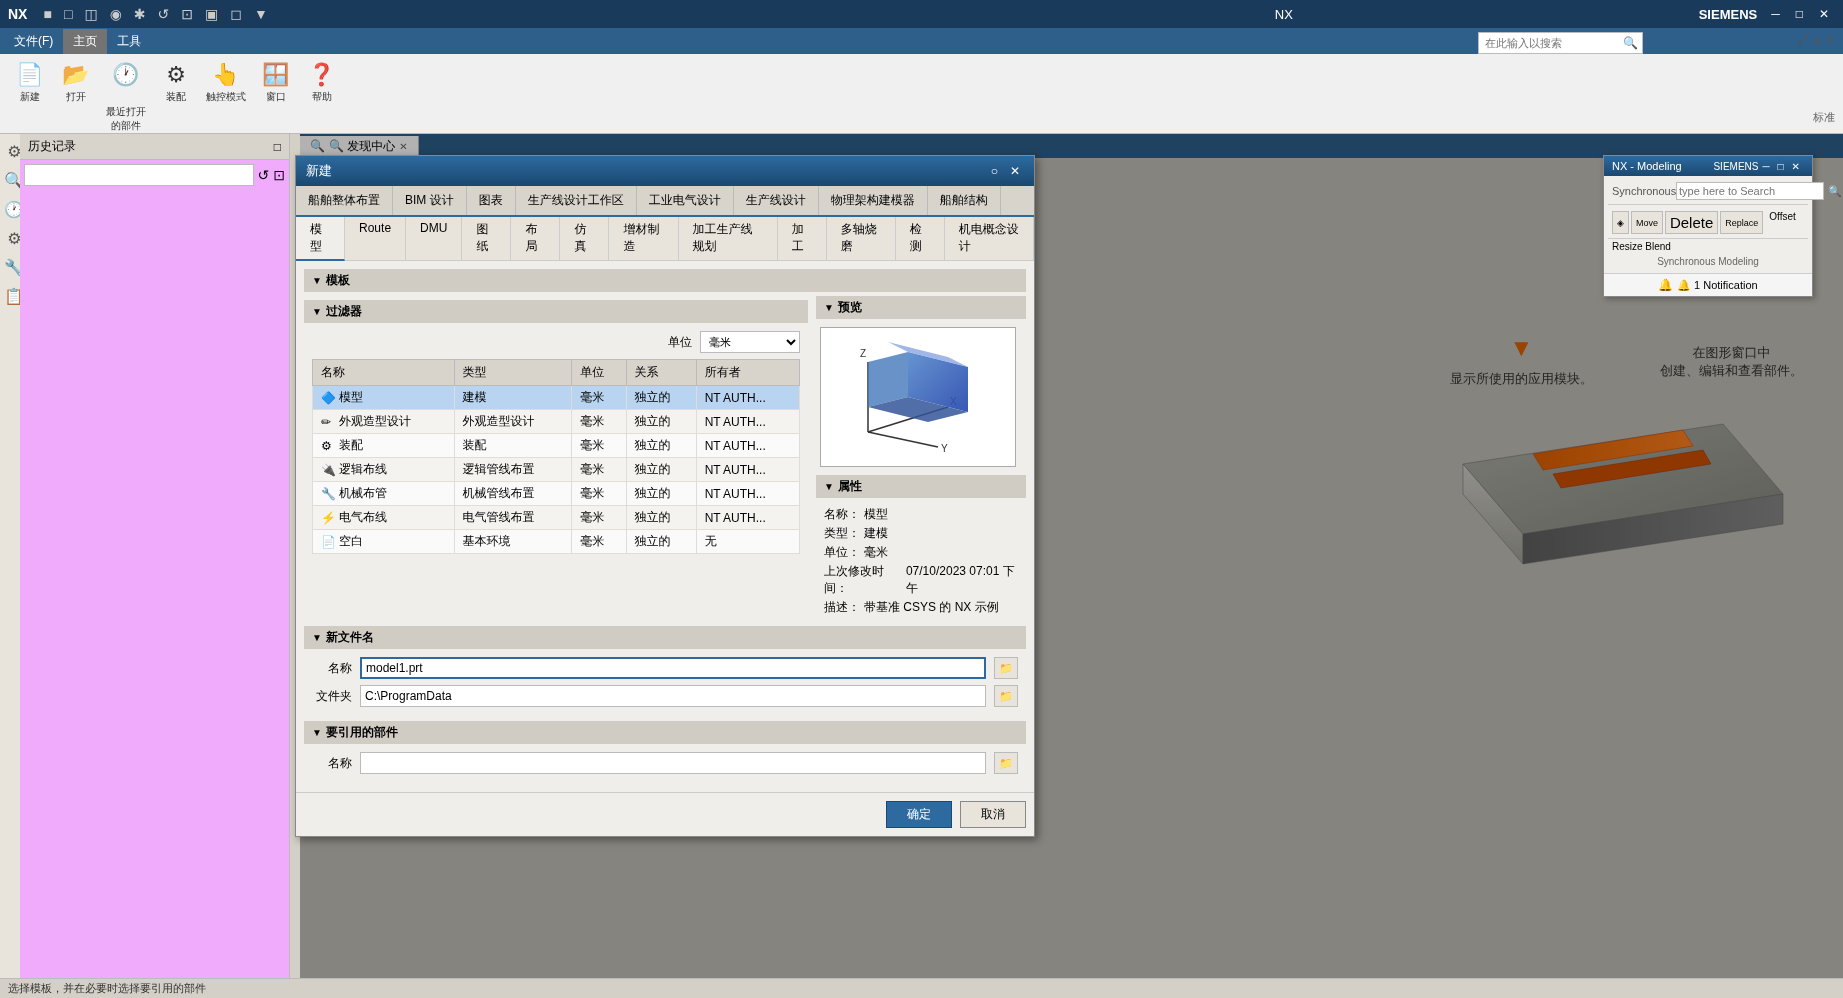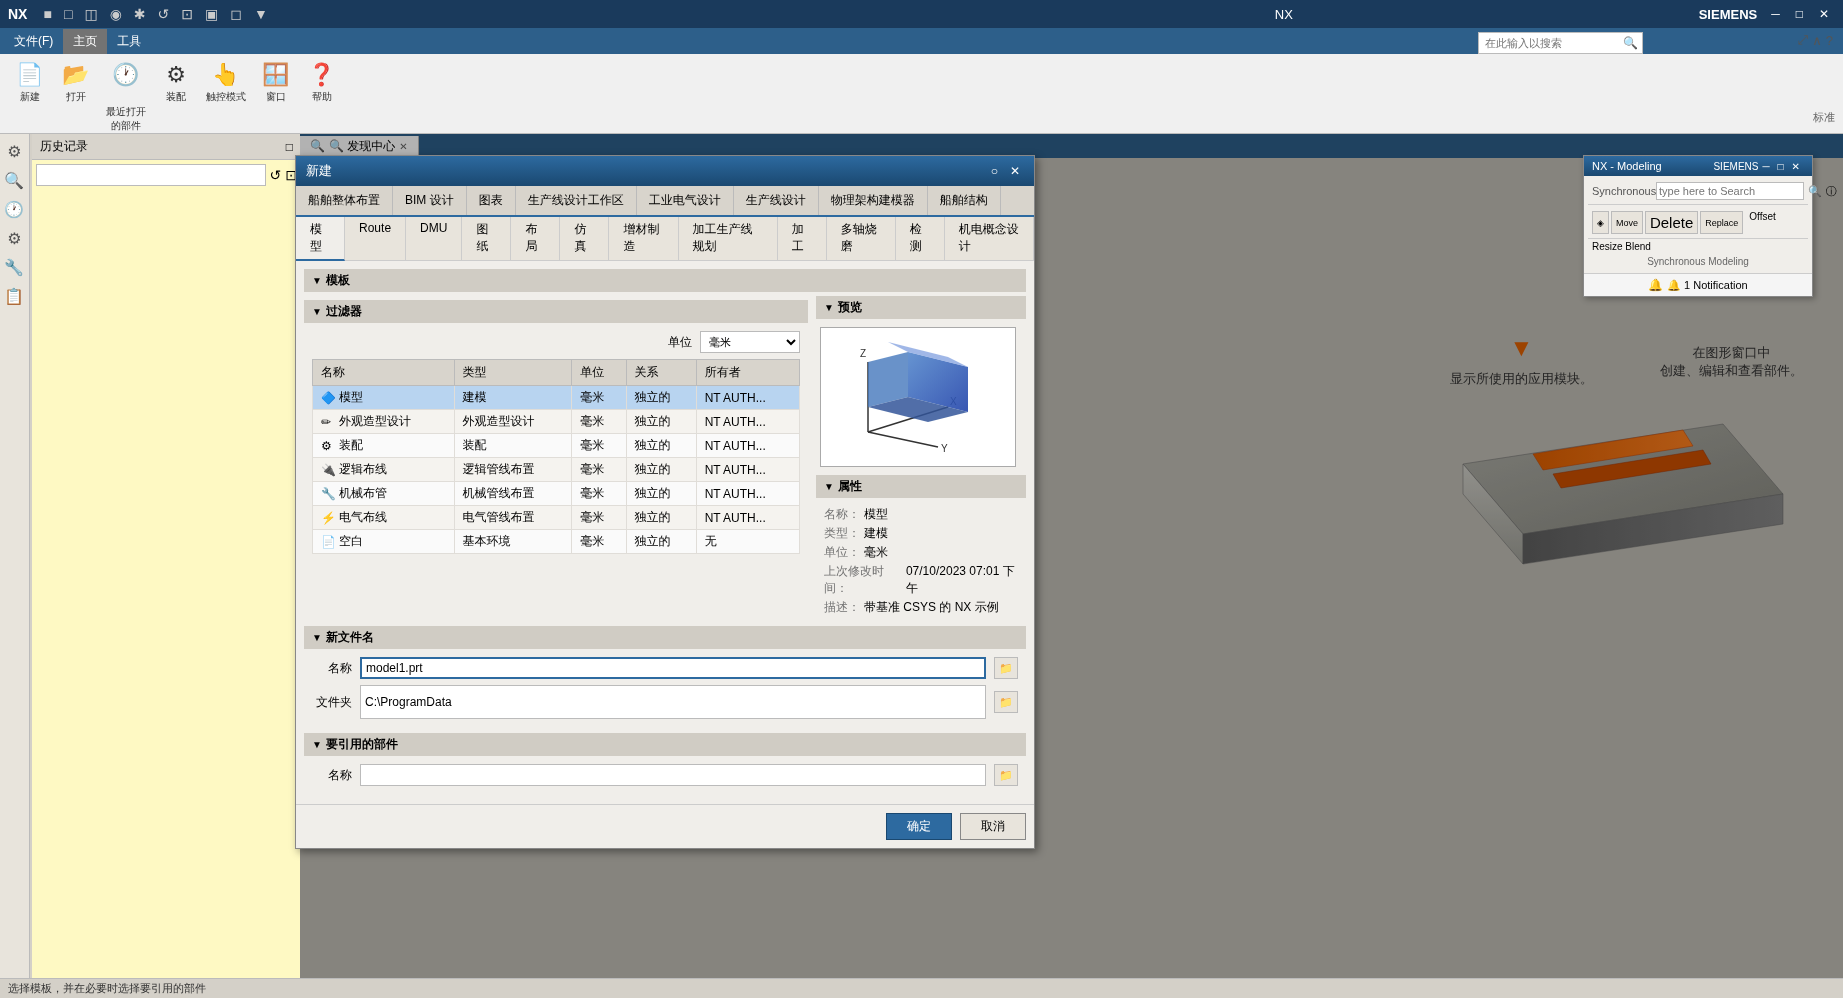--- a/index.html
+++ b/index.html
@@ -24,21 +24,21 @@
     .ribbon { display: flex; align-items: stretch; background: #f0f0f0; border-bottom: 1px solid #bbb; height: 80px; padding: 4px 8px; gap: 2px; }
     .ribbon-btn { display: flex; flex-direction: column; align-items: center; padding: 4px 6px; cursor: pointer; min-width: 44px; }
     .ribbon-icon { font-size: 22px; color: #333; }
     .ribbon-label { font-size: 10px; color: #333; margin-top: 2px; text-align: center; }
 
     
     .left-panel { position: absolute; left: 0; top: 134px; width: 30px; background: #e8e4dc; border-right: 1px solid #bbb; height: calc(100% - 134px - 20px); display: flex; flex-direction: column; align-items: center; padding-top: 4px; gap: 2px; }
     .panel-icon { font-size: 16px; color: #555; cursor: pointer; padding: 4px; }
 
     
-    .history-panel { position: absolute; left: 32px; top: 134px; width: 270px; background: #fef9c3; border-right: 1px solid #bbb; height: calc(100% - 134px - 20px); }
+    .history-panel { position: absolute; left: 20px; top: 134px; width: 270px; background: #f0abfc; border-right: 1px solid #bbb; height: calc(100% - 134px - 20px); }
     .panel-header { display: flex; align-items: center; background: #d8d4cc; padding: 4px 8px; font-size: 12px; border-bottom: 1px solid #bbb; gap: 4px; }
     .panel-header-title { flex: 1; }
     .panel-search { display: flex; align-items: center; padding: 4px; gap: 4px; }
     .panel-search input { flex: 1; height: 22px; border: 1px solid #bbb; padding: 0 4px; font-size: 11px; background: white; }
 
     
     .main-area { position: absolute; left: 300px; top: 134px; right: 0; bottom: 20px; background: #c8c4bc; }
 
     
     .tab-bar { display: flex; align-items: center; background: #2d5f8a; height: 24px; }
@@ -95,21 +95,21 @@
     .row-icon { display: inline-block; width: 14px; height: 14px; margin-right: 4px; vertical-align: middle; font-size: 12px; }
 
     
     .dialog-two-col { display: flex; gap: 8px; }
     .dialog-left-col { flex: 1; }
     .dialog-right-col { width: 210px; }
 
     
     .props-section { padding: 4px 8px; font-size: 12px; }
     .prop-row { display: flex; gap: 4px; margin-bottom: 2px; }
-    .prop-label { color: #737373; }
+    .prop-label { color: #000000; }
     .prop-value { color: #000; }
 
     
     .new-file-section { padding: 4px 8px 8px; }
     .input-row { display: flex; align-items: center; margin-bottom: 6px; gap: 8px; }
     .input-label { width: 40px; font-size: 12px; text-align: right; }
     .input-field { flex: 1; height: 22px; border: 1px solid #2d6aa0; padding: 0 4px; font-size: 12px; background: white; }
     .input-field.normal { border: 1px solid #bbb; }
     .browse-btn { width: 24px; height: 22px; background: #e8e4dc; border: 1px solid #bbb; cursor: pointer; display: flex; align-items: center; justify-content: center; font-size: 11px; }
 
@@ -118,21 +118,21 @@
 
     
     .dialog-buttons { display: flex; justify-content: flex-end; gap: 8px; padding: 8px; border-top: 1px solid #ccc; }
     .dialog-btn { padding: 4px 20px; font-size: 12px; cursor: pointer; border: 1px solid #888; background: #e8e4dc; }
     .dialog-btn.primary { background: #2d6aa0; color: white; border-color: #1a4870; }
 
     
     .preview-svg-container { border: 1px solid #aaa; background: white; display: flex; align-items: center; justify-content: center; }
 
     
-    .mini-window { position: absolute; right: 30px; top: 155px; width: 230px; background: #f0eeea; border: 1px solid #888; z-index: 150; box-shadow: 2px 2px 6px rgba(0,0,0,0.3); }
+    .mini-window { position: absolute; right: 30px; top: 155px; width: 210px; background: #f0eeea; border: 1px solid #888; z-index: 150; box-shadow: 2px 2px 6px rgba(0,0,0,0.3); }
     .mini-titlebar { display: flex; align-items: center; background: linear-gradient(to bottom, #2d6aa0, #1a4870); color: white; padding: 4px 8px; font-size: 11px; }
     .mini-title { flex: 1; }
     .mini-body { padding: 4px; }
     .mini-row { display: flex; align-items: center; padding: 2px 4px; font-size: 11px; gap: 4px; }
     .mini-label { color: #555; width: 60px; }
     .mini-input { flex: 1; height: 18px; border: 1px solid #bbb; font-size: 11px; background: white; padding: 0 2px; }
     .mini-toolbar { display: flex; gap: 2px; padding: 4px; border-bottom: 1px solid #ccc; }
     .mini-tool-btn { padding: 2px 4px; font-size: 10px; background: #e8e4dc; border: 1px solid #bbb; cursor: pointer; }
     .mini-notification { display: flex; align-items: center; justify-content: center; background: #f5f5f5; border-top: 1px solid #ccc; padding: 4px; font-size: 11px; gap: 4px; }
     .notif-icon { font-size: 12px; }
@@ -507,21 +507,21 @@
       <span>新文件名</span>
     </div>
     <div class="new-file-section">
       <div class="input-row">
         <span class="input-label">名称</span>
         <input type="text" class="input-field" value="model1.prt" style="flex: 1 1 0%; height: 22px; border: 2px solid rgb(45, 106, 160); padding: 0px 4px; font-size: 12px;">
         <button class="browse-btn">📁</button>
       </div>
       <div class="input-row">
         <span class="input-label">文件夹</span>
-        <input type="text" class="input-field normal" style="flex: 1 1 0%; height: 22px; border: 1px solid rgb(187, 187, 187); padding: 16px 4px; font-size: 12px;" value="C:\ProgramData">
+        <input type="text" class="input-field normal" style="flex: 1 1 0%; height: 22px; border: 1px solid rgb(187, 187, 187); padding: 10px 4px; font-size: 12px;" value="C:\ProgramData">
         <button class="browse-btn">📁</button>
       </div>
     </div>
 
     <div class="section-header">
       <span class="section-arrow">▼</span>
       <span>要引用的部件</span>
     </div>
     <div class="ref-section">
       <div class="input-row">

